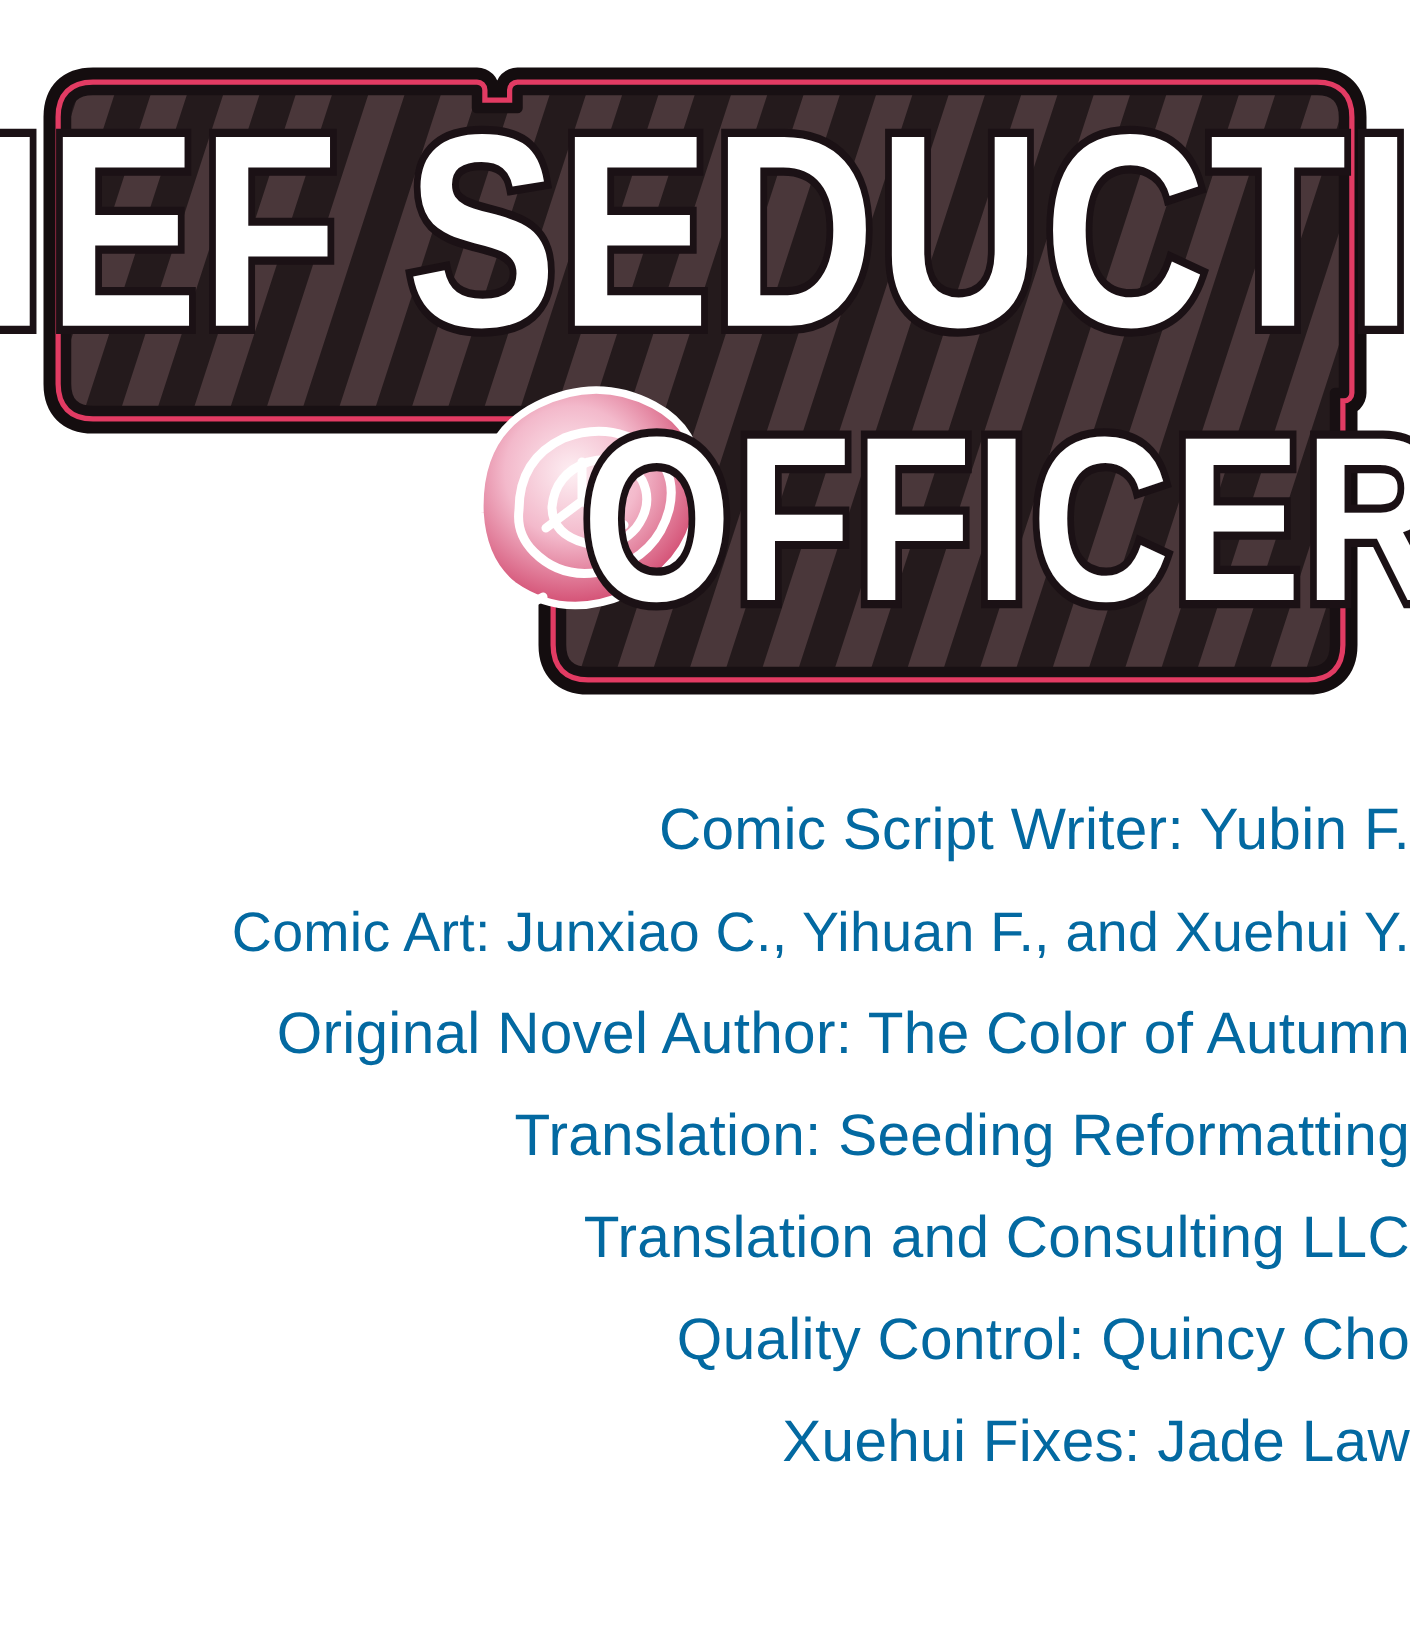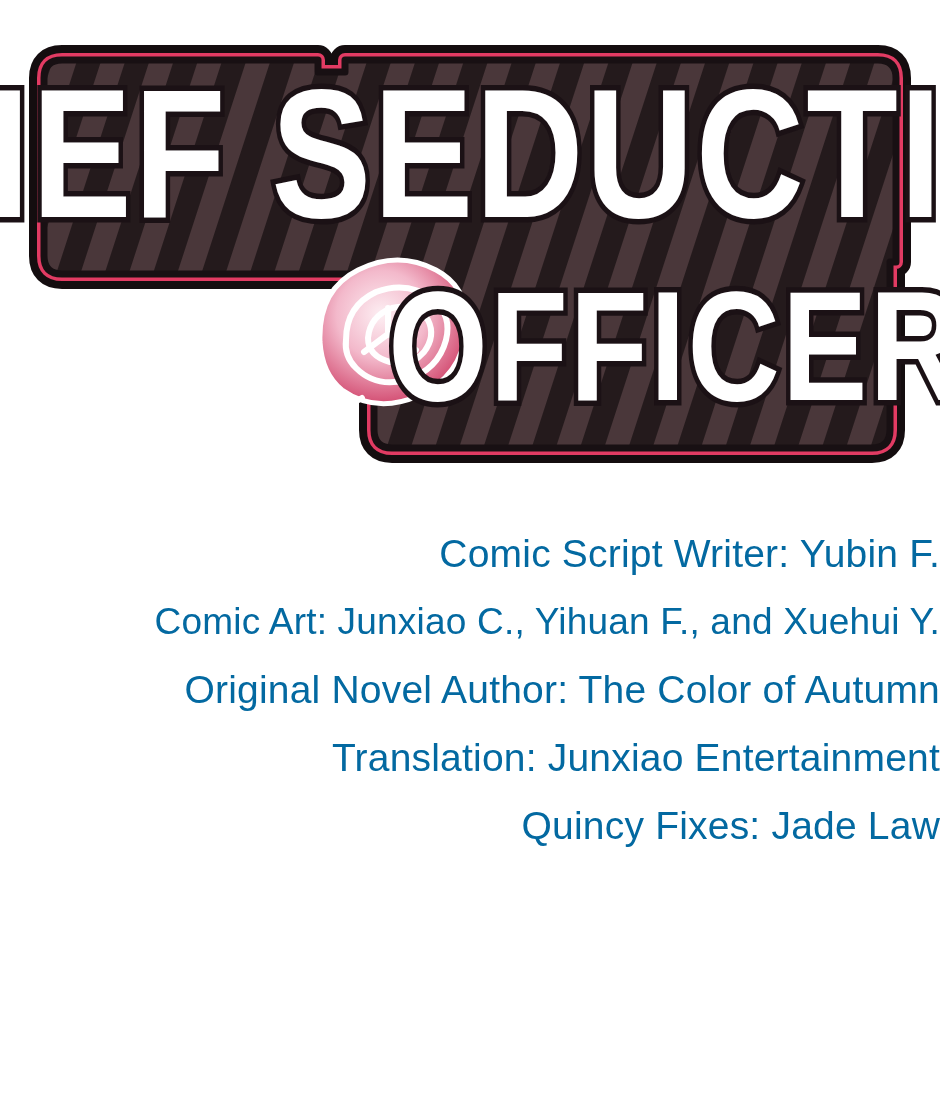--- a/index.html
+++ b/index.html
@@ -121,15 +121,17 @@
 
       <text x="676" y="400" text-anchor="middle" font-family="'Liberation Sans', sans-serif" font-size="128" font-weight="bold" letter-spacing="2" transform="scale(1.0,1.22) translate(0,-72)" fill="#ffffff" stroke="#1b1115" stroke-width="9" paint-order="stroke">OFFICER</text>
     </g>
   </svg>
 </div>
 
 <div id="credits">
   <div class="credit-line">Comic Script Writer: Yubin F.</div>
   <div class="credit-line smaller">Comic Art: Junxiao C.,  Yihuan F., and Xuehui Y.</div>
   <div class="credit-line">Original Novel Author: The Color of Autumn</div>
-  <div class="credit-line">Translation: Junxiao Entertainment</div>
-  <div class="credit-line">Quincy Fixes: Jade Law</div>
+  <div class="credit-line">Translation: Seeding Reformatting</div>
+  <div class="credit-line">Translation and Consulting LLC</div>
+  <div class="credit-line">Quality Control: Quincy Cho</div>
+  <div class="credit-line">Xuehui Fixes: Jade Law</div>
 </div>
 
 </body></html>

